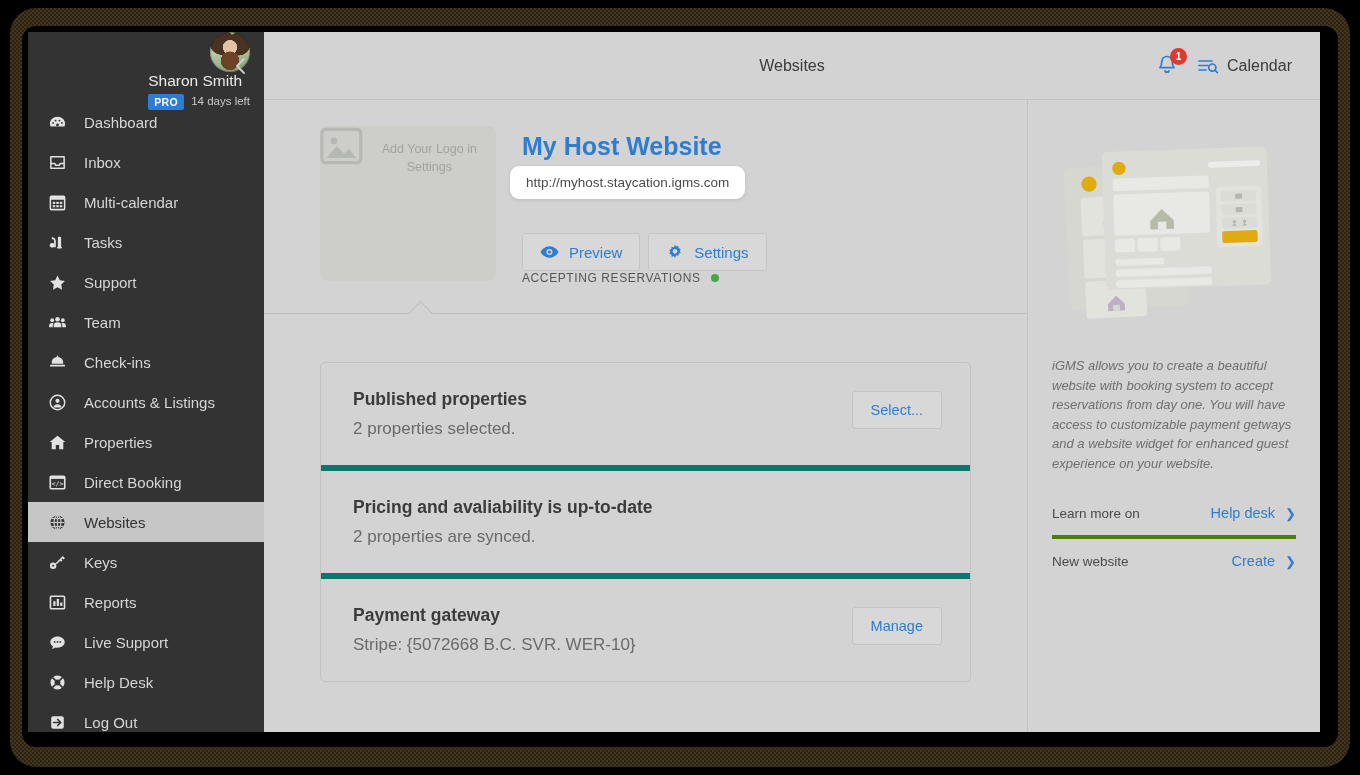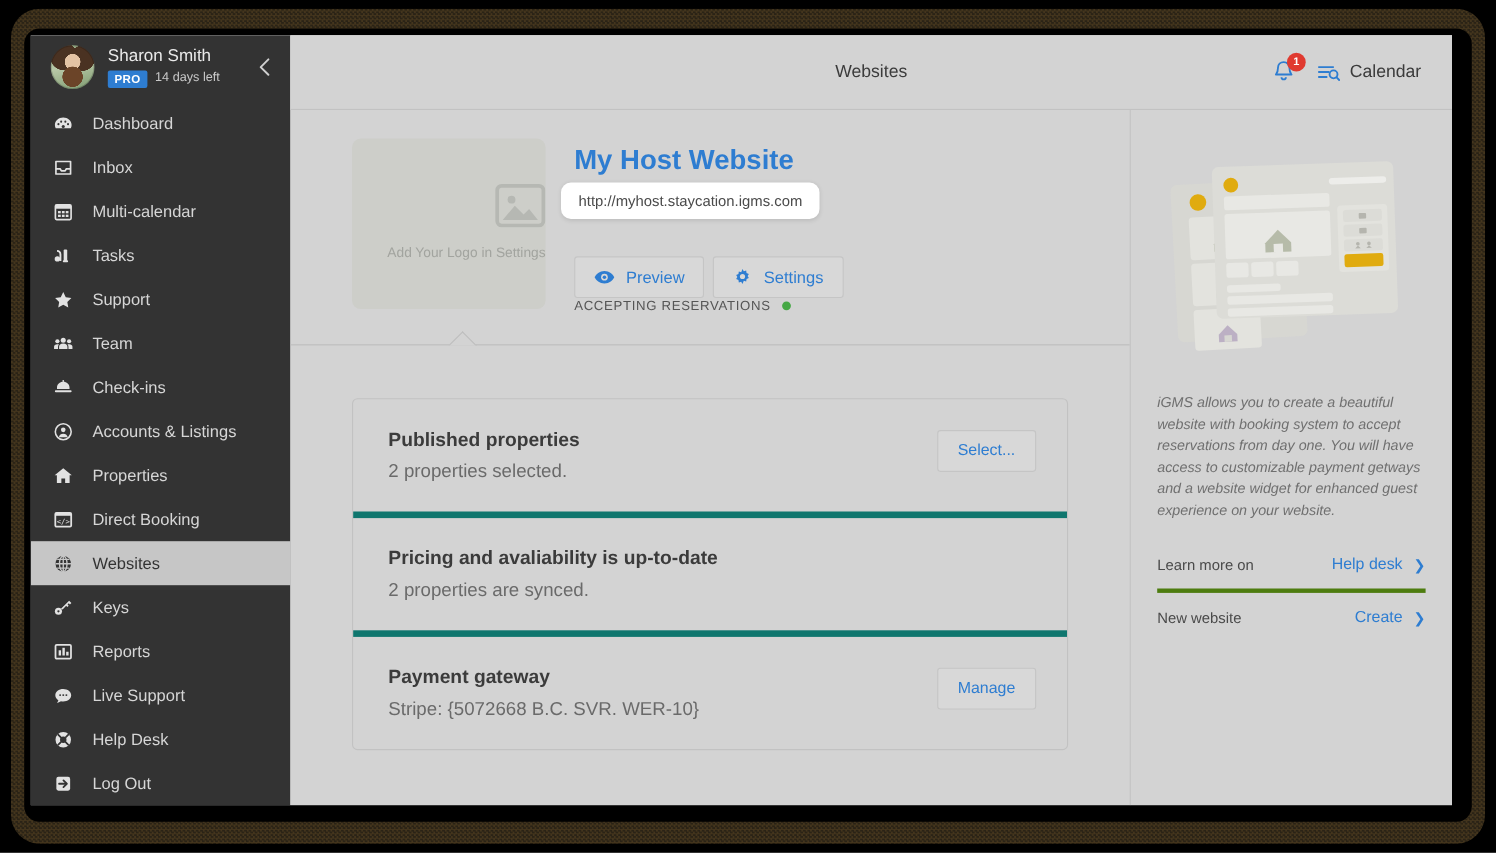--- a/index.html
+++ b/index.html
@@ -46,23 +46,24 @@
   }
 
   
   .sidebar {
     width: 236px; flex: 0 0 236px;
     background: #333333;
     color: #d8d8d8;
     display: flex; flex-direction: column;
   }
   .profile {
-    display: flex; align-items: center;
+    display: flex; align-items: flex-end;
     height: 68px; padding: 0 14px 0 18px;
     position: relative;
+    flex-direction: column;
   }
   .avatar {
     width: 40px; height: 40px; border-radius: 50%;
     flex: 0 0 40px;
     background:
       radial-gradient(circle at 50% 72%, #6b4428 0 26%, transparent 27%),
       radial-gradient(circle at 50% 38%, #e3c3a4 0 22%, transparent 23%),
       radial-gradient(circle at 30% 26%, #4a3222 0 30%, transparent 31%),
       radial-gradient(circle at 72% 30%, #4a3222 0 28%, transparent 29%),
       linear-gradient(165deg, #8aa07a 0%, #b9c9a8 45%, #7d9a6f 100%);
@@ -147,21 +148,21 @@
   }
   .notch::before {
     content: ""; position: absolute; left: 3px; top: 4px;
     width: 18px; height: 18px; background: #d3d3d3;
     border-left: 1px solid #bdbdbd; border-top: 1px solid #bdbdbd;
     transform: rotate(45deg);
   }
   .logo-box {
     width: 176px; height: 155px; flex: 0 0 176px;
     background: #cdcec9; border-radius: 8px;
-    display: flex; flex-direction: column; align-items: flex-end; justify-content: center;
+    display: flex; flex-direction: row; align-items: flex-start; justify-content: center;
     color: #a2a49f;
   }
   .logo-caption { font-size: 12.5px; text-align: center; line-height: 1.45; margin-top: 14px; }
 
   .site-info { position: relative; padding-top: 6px; }
   .site-title { font-size: 25px; font-weight: bold; color: #2e7dd1; }
   .url-pill {
     position: absolute; left: -12px; top: 40px;
     background: #fff; border-radius: 9px;
     padding: 9px 16px; font-size: 13.5px; color: #4a4a4a;

